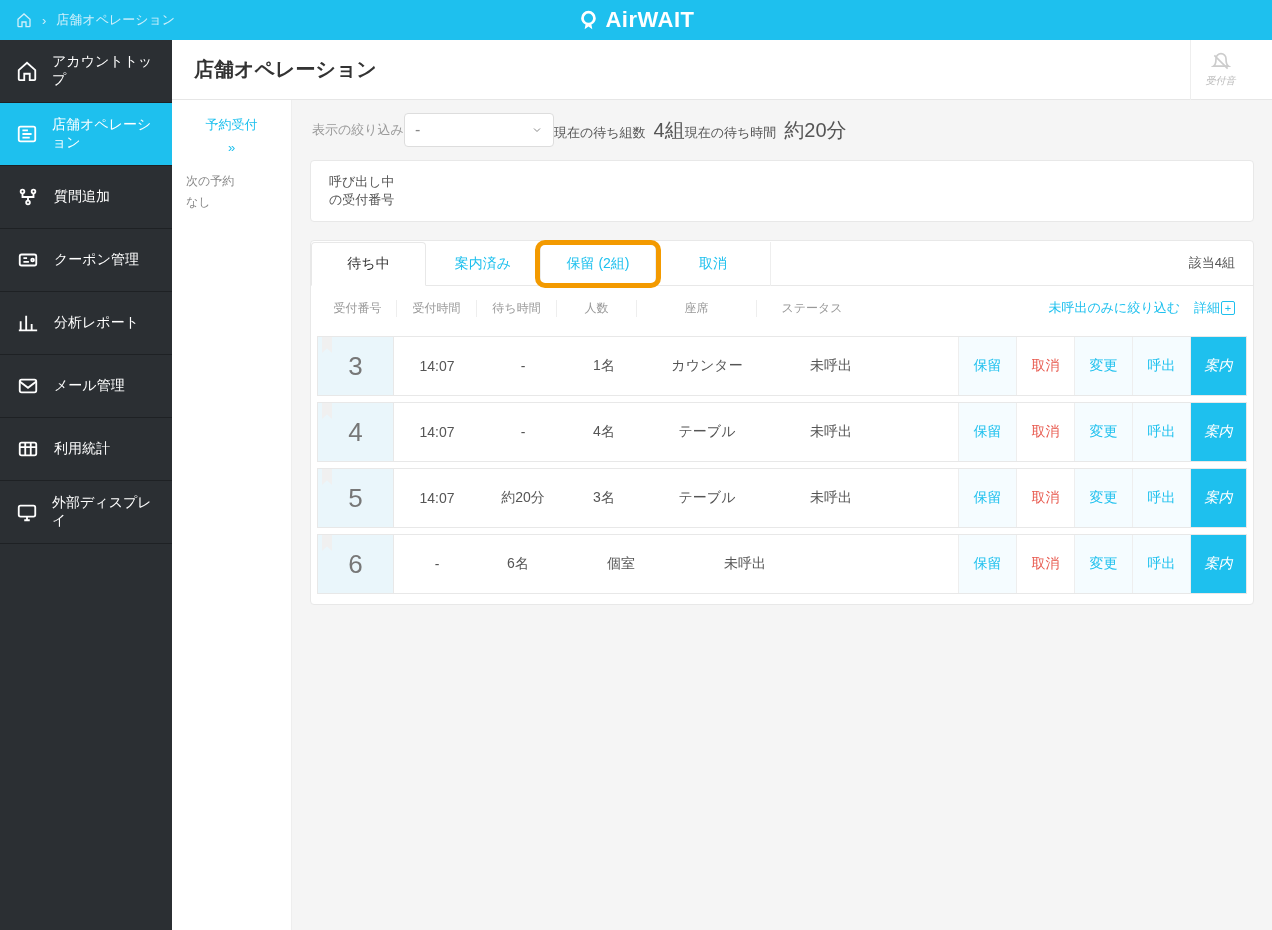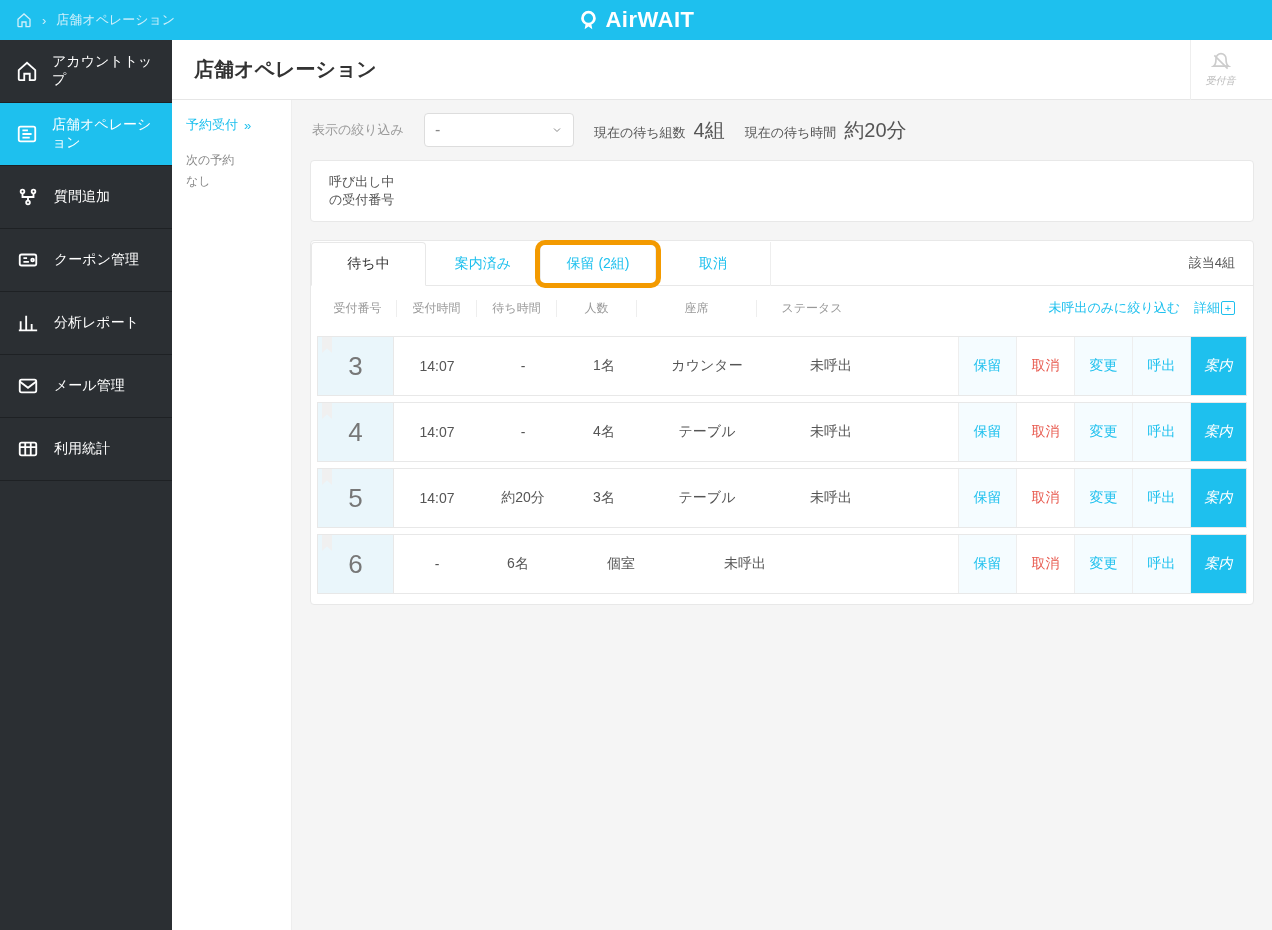--- a/index.html
+++ b/index.html
@@ -84,30 +84,29 @@
 }
 .bell-box .lbl { font-size: 10px; }
 .content-row { display: flex; flex: 1; min-height: 0; }
 .subnav {
   width: 120px;
   background: #fff;
   border-right: 1px solid #eee;
   padding: 16px 14px;
   font-size: 13px;
 }
-.subnav .sel { color: #1ec0ee; display: flex; align-items: center; gap: 6px; cursor: pointer; }
+.subnav .sel { color: #1ec0ee; display: flex; align-items: center; gap: 6px; cursor: pointer; flex-direction: column; }
 .subnav .next-lbl { margin-top: 18px; color: #888; font-size: 12px; }
 .subnav .next-val { color: #888; font-size: 12px; margin-top: 4px; }
 .workspace { flex: 1; padding: 0; background: #f5f5f5; overflow: auto; }
 .filterbar {
   height: 60px;
   display: flex;
   align-items: center;
   padding: 0 20px;
-  gap: 20px;
 }
 .filter-label { color: #999; font-size: 13px; }
 .select-box {
   width: 150px; height: 34px;
   background: #fff;
   border: 1px solid #ddd;
   border-radius: 4px;
   display: flex; align-items: center; justify-content: flex-end;
   padding: 0 10px;
   color: #888;
@@ -314,20 +313,29 @@
       </div>
       <div class="side-item">
         <span class="ico">
           <svg width="22" height="22" viewBox="0 0 24 24" stroke-width="2">
             <rect x="3" y="5" width="18" height="14" rx="2"></rect>
             <path d="M3 10h18M9 5v14M15 5v14"></path>
           </svg>
         </span>
         <span>利用統計</span>
       </div>
+      <div class="side-item">
+        <span class="ico">
+          <svg width="22" height="22" viewBox="0 0 24 24" stroke-width="2">
+            <rect x="3" y="5" width="18" height="12" rx="2"></rect>
+            <path d="M9 21h6M12 17v4"></path>
+          </svg>
+        </span>
+        <span>外部ディスプレイ</span>
+      </div>
     </div>
 
   <div class="main">
     <div class="header-strip">
       <div class="page-title">店舗オペレーション</div>
       <div class="bell-box">
         <svg width="20" height="20" viewBox="0 0 24 24" fill="none" stroke="#ccc" stroke-width="2">
             <path d="M18 8a6 6 0 1 0-12 0c0 7-3 9-3 9h18s-3-2-3-9"></path>
             <path d="M4 4l16 16"></path>
           </svg>

